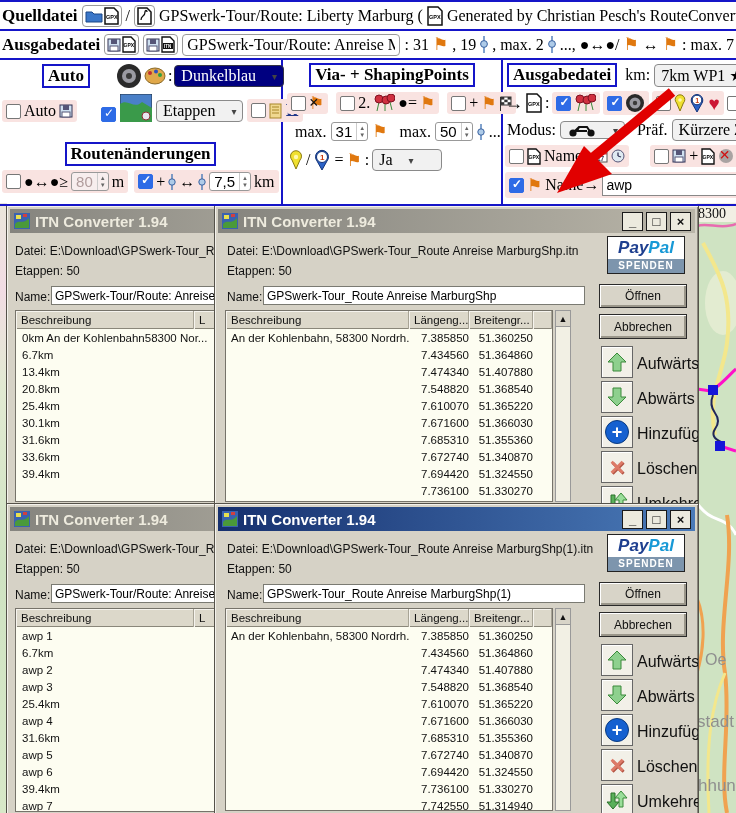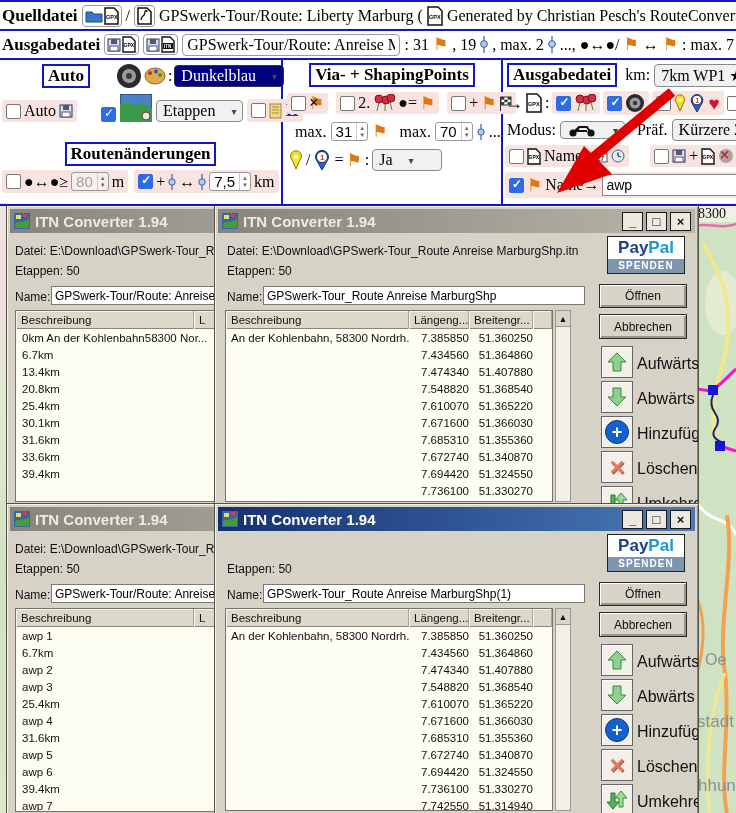--- a/index.html
+++ b/index.html
@@ -48,21 +48,21 @@
   .tbar{height:24px;margin:3px;display:flex;align-items:center;gap:5px;padding:0 4px;
         background:linear-gradient(90deg,#85847e,#b9b5a8);color:#eeebde;font-weight:bold;font-size:15px;white-space:nowrap}
   .tbar.act{background:linear-gradient(90deg,#16306e,#4a7ab8);color:#fff}
   .tbtns{margin-left:auto;display:flex;gap:3px}
   .tbtn{width:21px;height:19px;background:#eceade;border:1.5px solid #1a1a1a;display:flex;align-items:center;
         justify-content:center;font-size:13px;font-weight:bold;color:#111;box-sizing:border-box}
   .wtxt{position:absolute;font-size:12px;color:#111;white-space:nowrap}
   .ninp{position:absolute;background:#fff;border:1px solid #7a7a72;height:19px;font-size:12px;padding:0 3px;
         font-family:"Liberation Sans",sans-serif;box-sizing:border-box}
   .pp{position:absolute;border:1.5px solid #222;background:#fff;text-align:center;width:76px;cursor:pointer}
-  .pp .l1{font-weight:bold;font-size:17px;color:#1e3f8f;line-height:22px}
+  .pp .l1{font-style:italic;font-weight:bold;font-size:17px;color:#1e3f8f;line-height:22px}
   .pp .l1 b{color:#1899d6}
   .pp .l2{background:#7d95ad;color:#fff;font-size:10px;font-weight:bold;letter-spacing:1px;line-height:14px}
   .btn{position:absolute;background:#d8d4c8;border:1px solid #2a2a2a;display:flex;align-items:center;
        justify-content:center;font-size:12px;color:#111;box-shadow:inset 1px 1px 0 #fff,inset -2px -2px 0 #9a968a}
   .list{position:absolute;background:#fdfdf1;border:1px solid #76736a;overflow:hidden;box-sizing:border-box}
   .lhead{display:flex;background:#dcd8ca;height:18px;font-size:11.5px;color:#111}
   .lhead span{display:flex;align-items:center;padding-left:5px;border-right:1px solid #a8a496;
               box-shadow:inset 1px 1px 0 #f6f4ee,inset 0 -1px 0 #8a877a;box-sizing:border-box}
   .lrow{display:flex;height:17px;font-size:11.5px;align-items:center;color:#111}
   .c-desc{width:183px;padding-left:5px;overflow:hidden;white-space:nowrap;box-sizing:border-box}
@@ -311,20 +311,21 @@
             <rect x="9" y="1" width="4" height="3" fill="#d04040"></rect>
           </svg>
       </span>
       <span>ITN Converter 1.94</span>
       <span class="tbtns">
         <span class="tbtn">_</span>
         <span class="tbtn">□</span>
         <span class="tbtn">×</span>
       </span>
     </div>
+    <div class="wtxt" style="left:12px;top:38px">Datei: E:\Download\GPSwerk-Tour_Route Anreise MarburgShp(1).itn</div>
     <div class="wtxt" style="left:12px;top:58px">Etappen: 50</div>
     <div class="wtxt" style="left:12px;top:84px">Name:</div>
     <input class="ninp" style="left: 48px; top: 80px; width: 322px;" value="GPSwerk-Tour_Route Anreise MarburgShp(1)">
     <div class="pp" style="left:392px;top:30px">
       <div class="l1"><span>Pay</span><b>Pal</b></div>
       <div class="l2">SPENDEN</div>
     </div>
     <div class="btn" style="left:384px;top:78px;width:86px;height:22px">Öffnen</div>
     <div class="btn" style="left:384px;top:108px;width:86px;height:23px">Abbrechen</div>
     <div class="list" style="left:10px;top:104px;width:328px;height:203px">
@@ -676,21 +677,21 @@
           <span class="spin">
             <span class="v">31</span>
             <span class="ud">
                 <span>▲</span>
                 <span>▼</span>
               </span>
           </span>
           <span class="flag">⚑</span>
           <span style="margin-left:8px">max.</span>
           <span class="spin">
-            <span class="v">70</span>
+            <span class="v">50</span>
             <span class="ud">
                 <span>▲</span>
                 <span>▼</span>
               </span>
           </span>
           <span class="ico">
             <svg width="8" height="16">
                 <line x1="4" y1="0" x2="4" y2="16" stroke="#4a7ab8" stroke-width="1.4"></line>
                 <circle cx="4" cy="8" r="3.2" fill="#aecbe8" stroke="#3a62a0"></circle>
               </svg>

